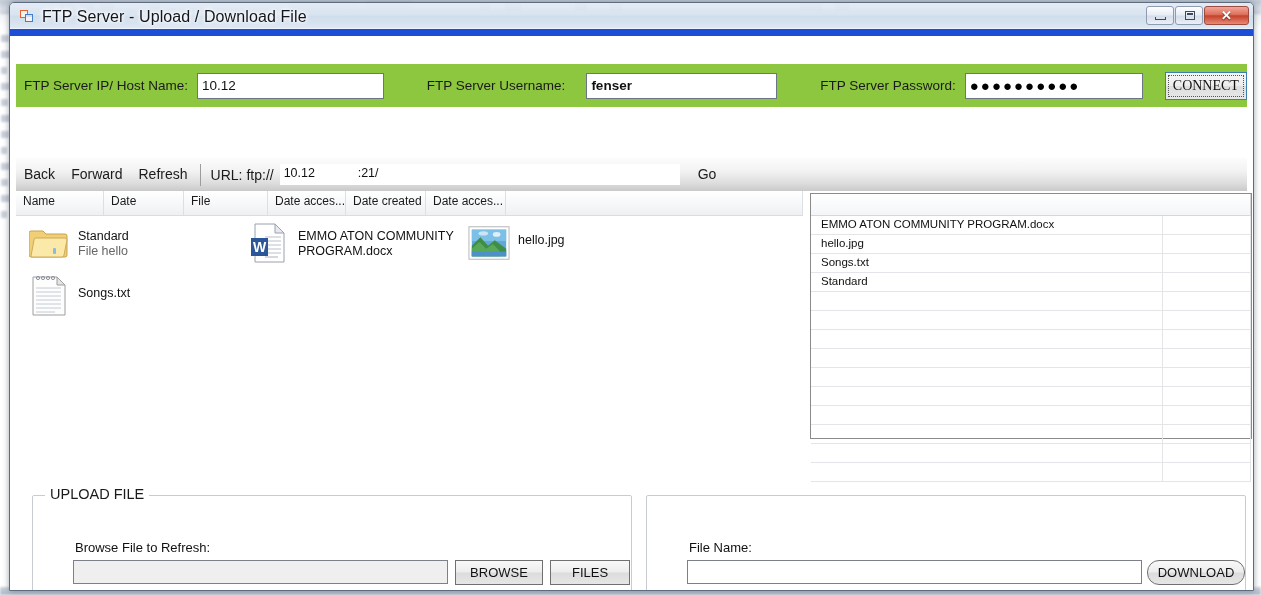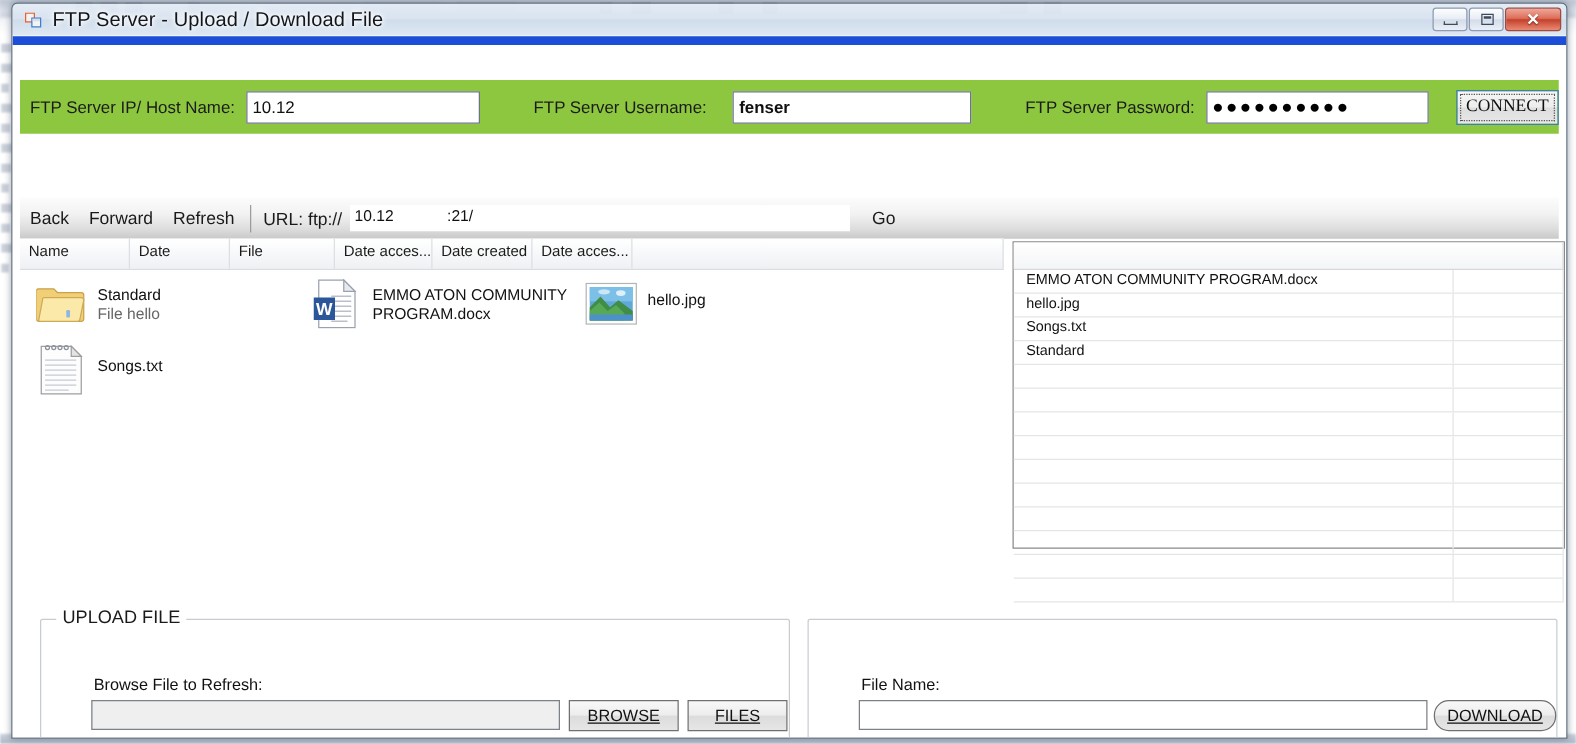--- a/index.html
+++ b/index.html
@@ -290,21 +290,20 @@
   .gb-input.disabled { background: #efefef; color: #555; }
   .gb-input.enabled { background: #ffffff; color: #111; }
   .gb-btn {
     position: absolute; height: 25px;
     border: 1px solid #707070;
     background: linear-gradient(to bottom, #f8f8f8 0%, #ededed 48%, #dcdcdc 52%, #e6e6e6 100%);
     font-size: 13px; color: #111;
     display: flex; align-items: center; justify-content: center;
     cursor: default;
     font-family: "Liberation Sans", sans-serif;
-    text-decoration: underline;
   }
   svg { display: block; }
 </style>
 </head>
 <body>
 
 <div id="desktop-bg">
   <div class="vs-toolstrip"></div>
   <div class="vs-chip" style="left:60px;  width:14px;"></div>
   <div class="vs-chip" style="left:80px;  width:14px;"></div>

